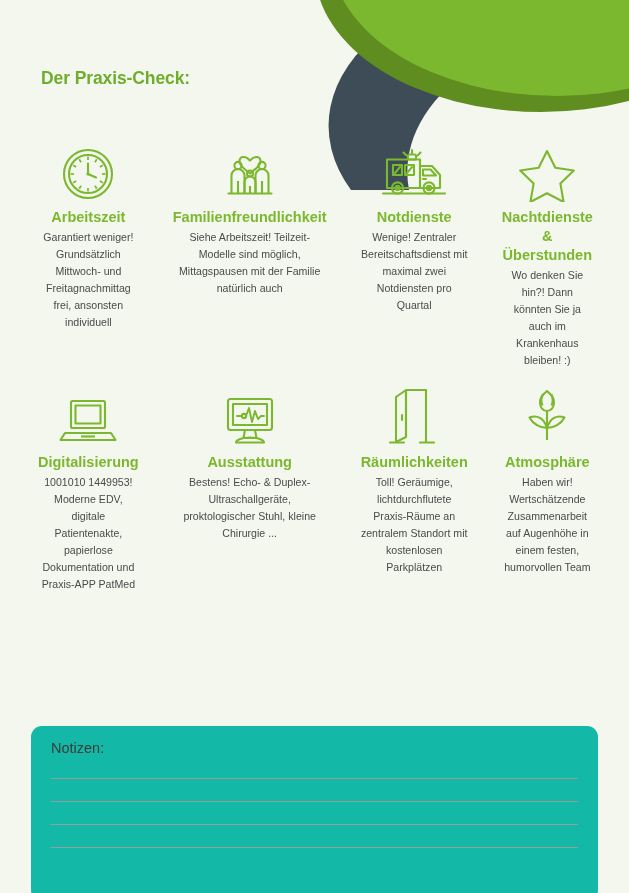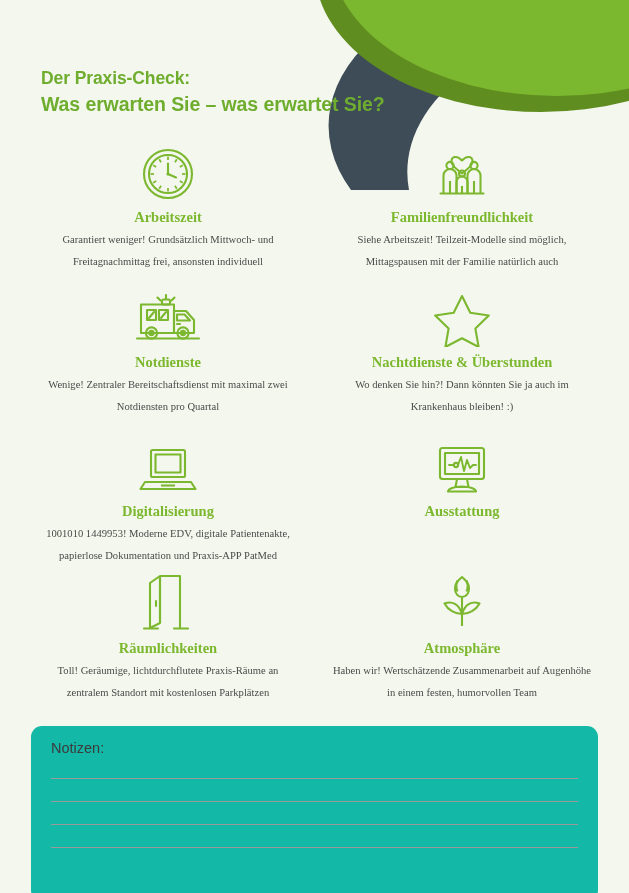--- a/index.html
+++ b/index.html
@@ -30,24 +30,23 @@
   }
   .heading .l1 { font-size: 17.5px; line-height: 25px; }
   .heading .l2 { font-size: 19.5px; line-height: 27px; }
 
   
   .grid {
     position: absolute;
     left: 24px; top: 136px;
     width: 582px;
     display: grid;
-    grid-template-columns: 1fr 1fr;
+    grid-template-columns: 1fr 1fr 1fr 1fr;
     row-gap: 0px;
     column-gap: 6px;
-    font-family: Liberation Serif, serif;
   }
   .cell {
     display: flex;
     flex-direction: column;
     align-items: center;
     text-align: center;
     padding: 0 14px;
   }
   .cell .icon-wrap {
     height: 66px;
@@ -60,21 +59,21 @@
   .cell .title {
     color: #7cb82f;
     font-weight: bold;
     font-size: 14.5px;
     line-height: 19px;
     margin-bottom: 2px;
   }
   .cell .desc {
     color: #4a4a4a;
     font-size: 10.6px;
-    line-height: 22px;
+    line-height: 17px;
     max-width: 260px;
   }
 
   
   .r1 { margin-bottom: 8px; }
   .r2 { margin-bottom: 12px; }
   .r3 { margin-bottom: 0; }
   .r4 { margin-bottom: 0px; text-align: center; }
 
   
@@ -113,21 +112,20 @@
       <path d="M340,-52 A250,155 0 0 0 40,190 L62,190 A250,155 0 0 1 340,-26 Z" fill="#f4f7ed"></path>
 
       <ellipse cx="252" cy="-30" rx="226" ry="142" fill="#5f8d1f"></ellipse>
 
       <ellipse cx="268" cy="-46" rx="226" ry="142" fill="#7cb82f"></ellipse>
     </svg>
   </div>
 
   <div class="heading">
     <div class="line l1">Der Praxis-Check:</div>
-    <div class="line l2">Was erwarten Sie – was erwartet Sie?</div>
   </div>
 
   <div class="grid">
 
     <div class="cell r1">
       <div class="icon-wrap">
         <svg width="56" height="56" viewBox="0 0 56 56" fill="none" stroke="#7cb82f" stroke-width="2.1">
           <circle cx="28" cy="28" r="24"></circle>
           <circle cx="28" cy="28" r="19"></circle>
           <g stroke-width="1.7">
@@ -237,20 +235,21 @@
           <rect x="15" y="9" width="34" height="21"></rect>
 
           <path d="M19 21 H24 M28 21 L31 13 L34 27 L37 16 L40 24 L43 21 H46" stroke-width="1.9" stroke-linecap="round"></path>
           <circle cx="26" cy="21" r="2.1"></circle>
 
           <path d="M27 35 L25.5 43 H38.5 L37 35"></path>
           <path d="M18 47.5 a14 5 0 0 1 28 0 Z"></path>
         </svg>
       </div>
       <div class="title">Ausstattung</div>
+      <div class="desc">Bestens! Echo- &amp; Duplex-Ultraschallgeräte, proktologischer Stuhl, kleine Chirurgie ...</div>
     </div>
 
     <div class="cell r4">
       <div class="icon-wrap">
         <svg width="58" height="62" viewBox="0 0 58 62" fill="none" stroke="#7cb82f" stroke-width="2.1" stroke-linejoin="round">
           <path d="M21 5 H41 V52"></path>
           <path d="M21 5 L11 12 V57 L21 52 Z"></path>
           <line x1="21" y1="5" x2="21" y2="52"></line>
           <line x1="17" y1="30" x2="17" y2="35" stroke-linecap="round"></line>
           <line x1="5" y1="57.5" x2="19" y2="57.5" stroke-linecap="round"></line>

